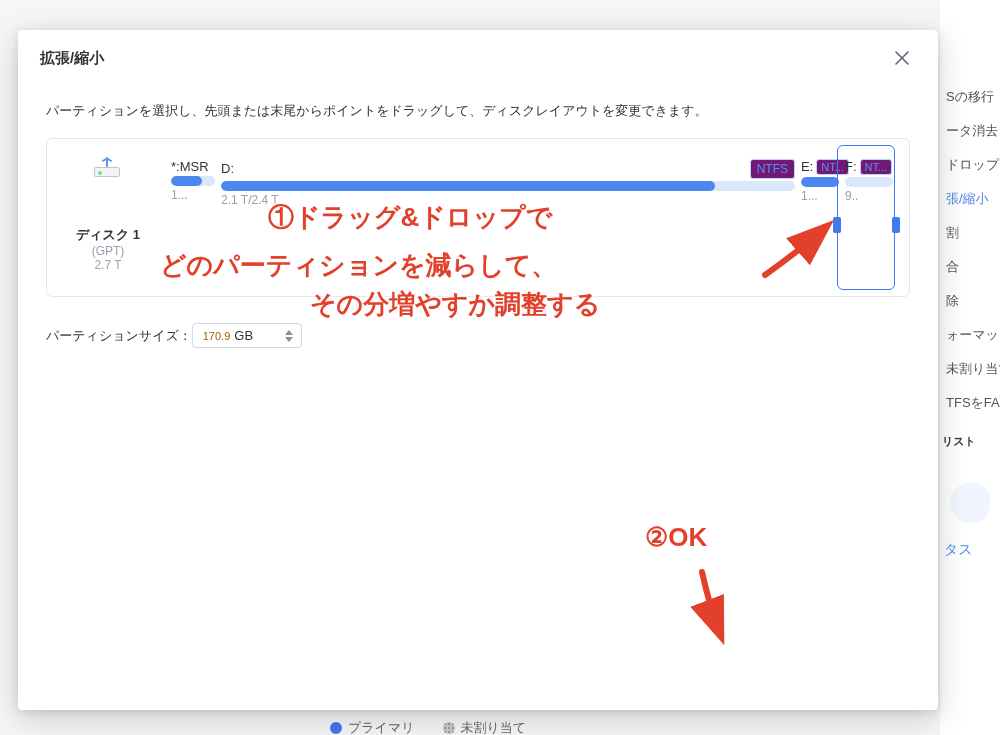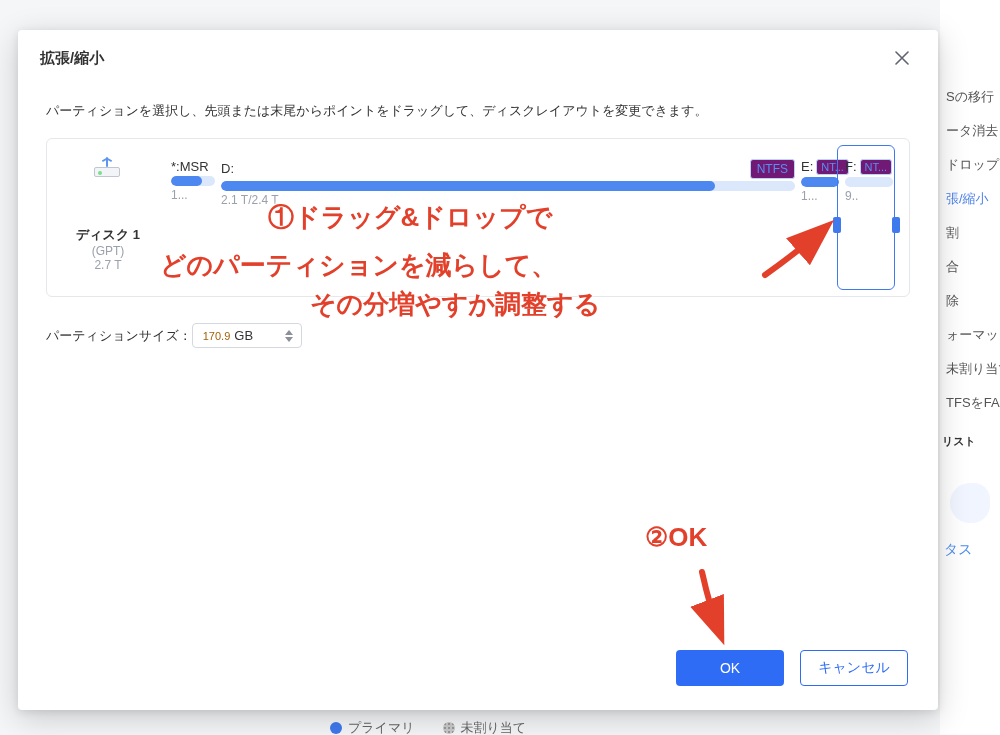--- a/index.html
+++ b/index.html
@@ -326,28 +326,20 @@
         <span class="size-value">170.9</span>
         <span class="size-unit">GB</span>
         <div class="stepper">
           <div class="up"></div>
           <div class="down"></div>
         </div>
       </div>
     </div>
   </div>
 
-  <div class="dialog-footer">
-    <div class="btn btn-primary">
-      <span>OK</span>
-    </div>
-    <div class="btn btn-secondary">
-      <span>キャンセル</span>
-    </div>
-  </div>
 </div>
 
 <div class="anno anno1">①ドラッグ&amp;ドロップで</div>
 <div class="anno anno1b">どのパーティションを減らして、</div>
 <div class="anno anno1c">その分増やすか調整する</div>
 <div class="anno anno2">②OK</div>
 
 <div class="arrow" style="left:760px; top:220px;">
   <svg width="80" height="60">
     <defs>

